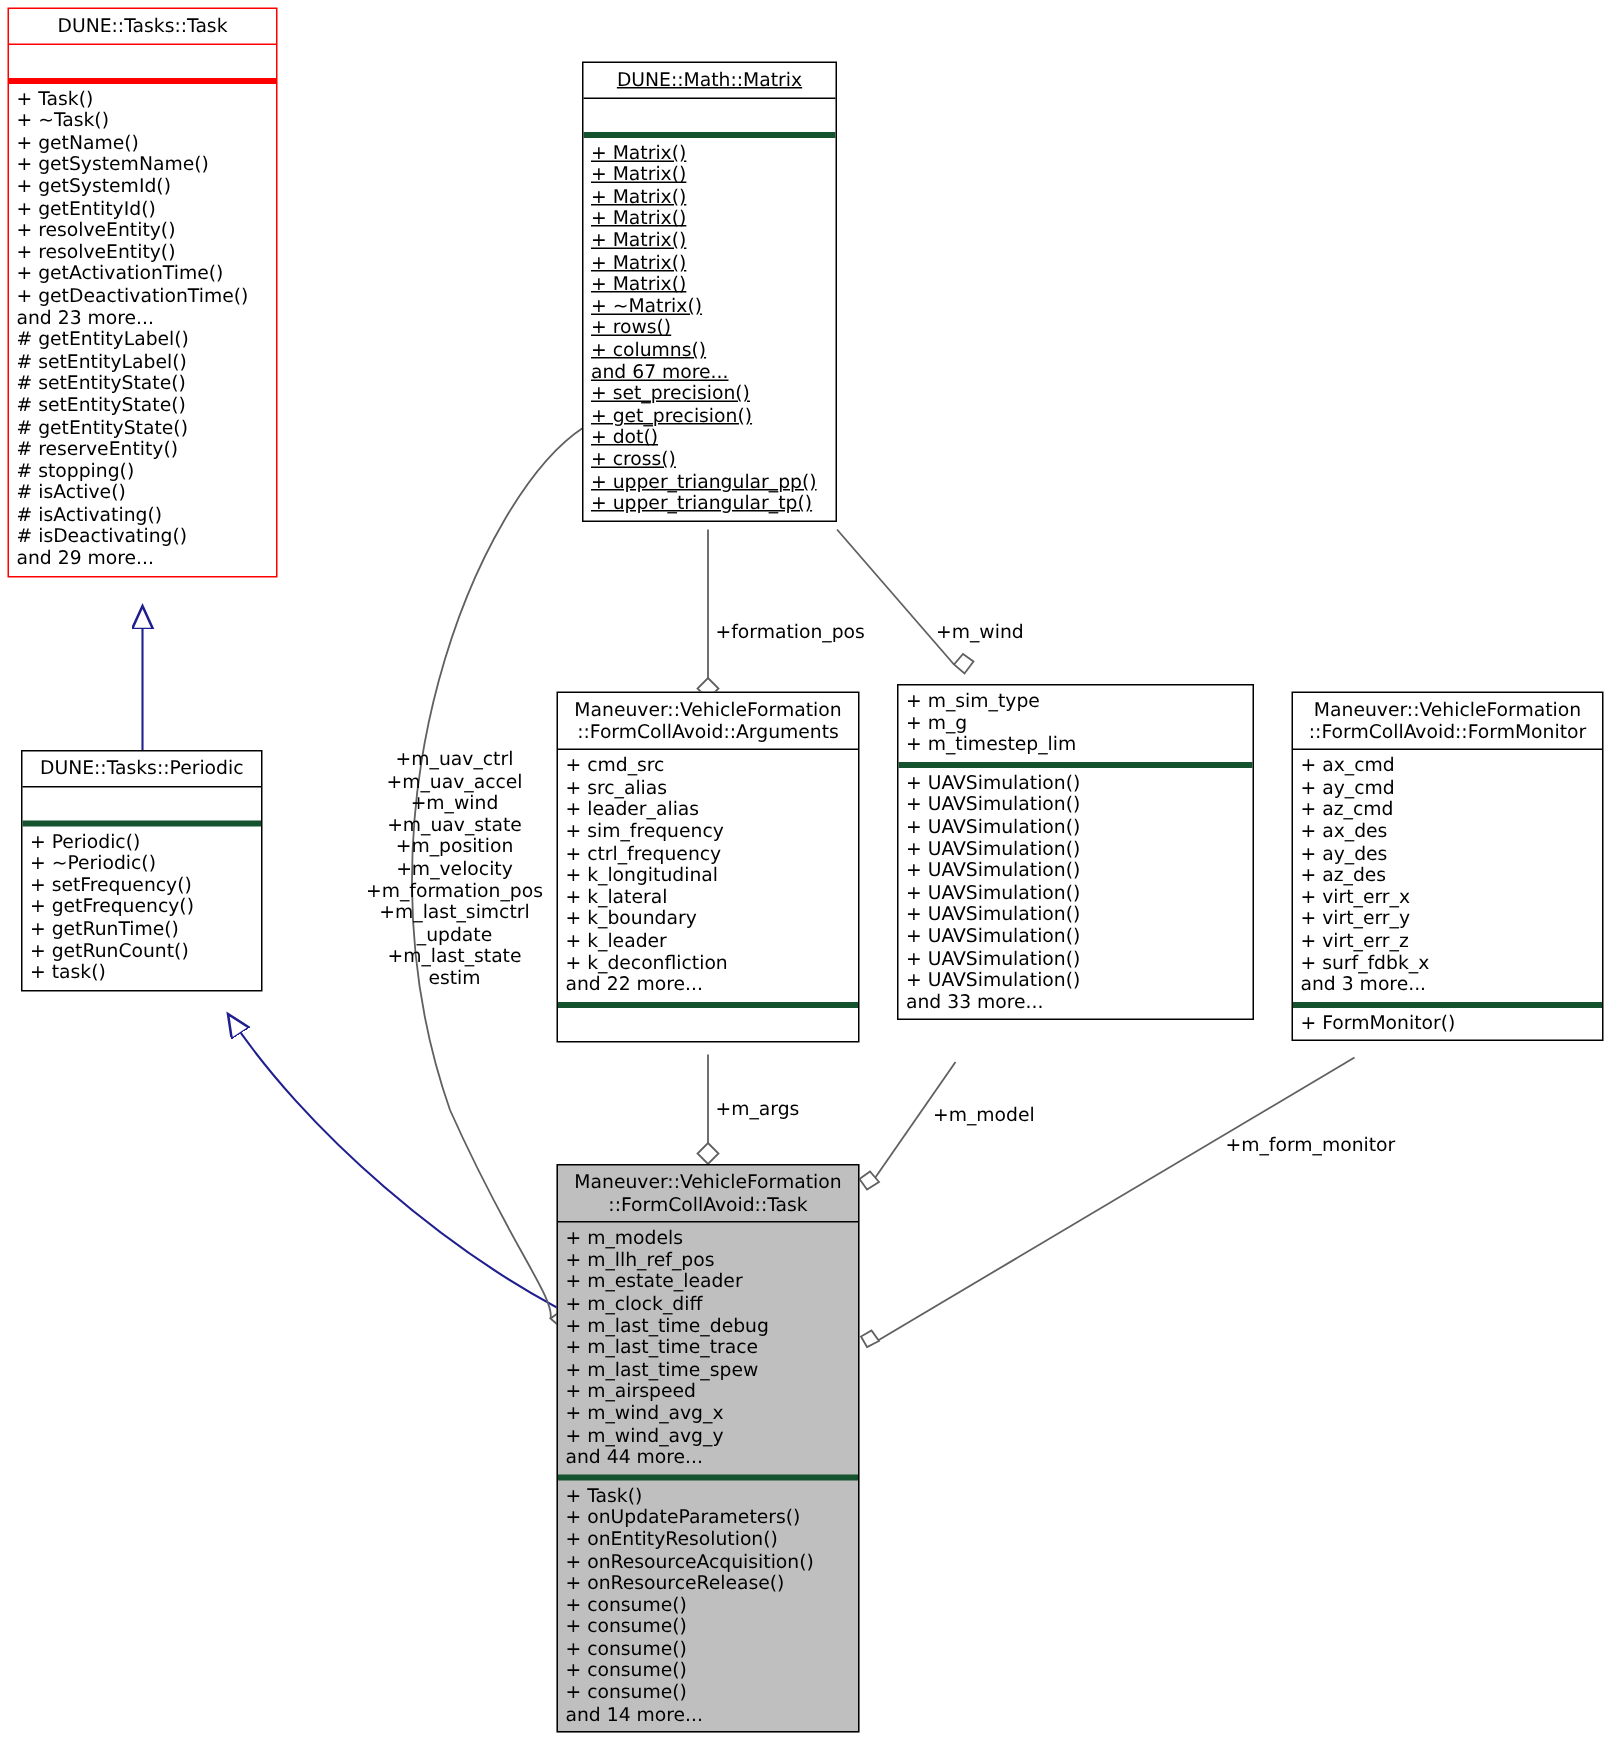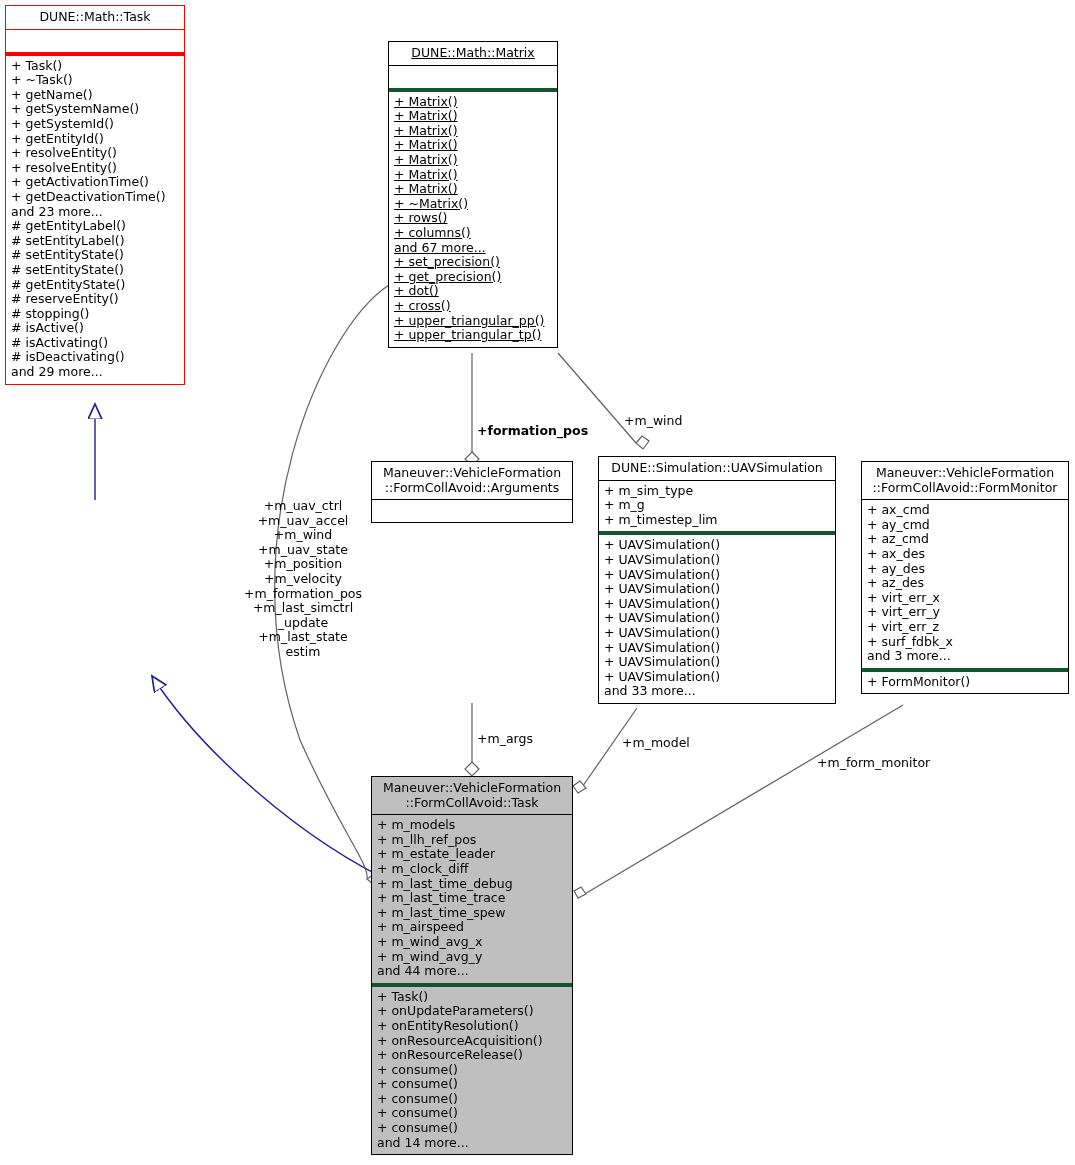--- a/index.html
+++ b/index.html
@@ -122,21 +122,21 @@
       <polygon points="578,793 573,786 580,781 586,788" fill="#ffffff" stroke="#606060" stroke-width="1.2"></polygon>
     </g>
 
     <g>
       <line x1="903" y1="705" x2="578" y2="898" stroke="#606060" stroke-width="1.2"></line>
       <polygon points="578,898 574,891 581,887 586,894" fill="#ffffff" stroke="#606060" stroke-width="1.2"></polygon>
     </g>
   </svg>
 
   <div class="uml-box red" style="left:5px; top:5px; width:180px;">
-    <div class="uml-title">DUNE::Math::Task</div>
+    <div class="uml-title">DUNE::Tasks::Task</div>
     <div class="uml-section empty"></div>
     <div class="uml-section">+ Task()
 + ~Task()
 + getName()
 + getSystemName()
 + getSystemId()
 + getEntityId()
 + resolveEntity()
 + resolveEntity()
 + getActivationTime()
@@ -148,20 +148,31 @@
 # setEntityState()
 # getEntityState()
 # reserveEntity()
 # stopping()
 # isActive()
 # isActivating()
 # isDeactivating()
 and 29 more...</div>
   </div>
 
+  <div class="uml-box" style="left:14px; top:500px; width:161px;">
+    <div class="uml-title">DUNE::Tasks::Periodic</div>
+    <div class="uml-section empty"></div>
+    <div class="uml-section">+ Periodic()
++ ~Periodic()
++ setFrequency()
++ getFrequency()
++ getRunTime()
++ getRunCount()
++ task()</div>
+  </div>
 
   <div class="uml-box" style="left:388px; top:41px; width:170px;text-decoration:underline;">
     <div class="uml-title">DUNE::Math::Matrix</div>
     <div class="uml-section empty"></div>
     <div class="uml-section">+ Matrix()
 + Matrix()
 + Matrix()
 + Matrix()
 + Matrix()
 + Matrix()
@@ -174,25 +185,35 @@
 + get_precision()
 + dot()
 + cross()
 + upper_triangular_pp()
 + upper_triangular_tp()</div>
   </div>
 
   <div class="uml-box" style="left:371px; top:461px; width:202px;">
     <div class="uml-title">Maneuver::VehicleFormation
 ::FormCollAvoid::Arguments</div>
+    <div class="uml-section">+ cmd_src
++ src_alias
++ leader_alias
++ sim_frequency
++ ctrl_frequency
++ k_longitudinal
++ k_lateral
++ k_boundary
++ k_leader
++ k_deconfliction
+and 22 more...</div>
     <div class="uml-section empty"></div>
   </div>
 
   <div class="uml-box" style="left:598px; top:456px; width:238px;">
-    <div class="uml-title">DUNE::Simulation::UAVSimulation</div>
     <div class="uml-section">+ m_sim_type
 + m_g
 + m_timestep_lim</div>
     <div class="uml-section">+ UAVSimulation()
 + UAVSimulation()
 + UAVSimulation()
 + UAVSimulation()
 + UAVSimulation()
 + UAVSimulation()
 + UAVSimulation()
@@ -251,21 +272,21 @@
 +m_wind
 +m_uav_state
 +m_position
 +m_velocity
 +m_formation_pos
 +m_last_simctrl
 _update
 +m_last_state
 estim</div>
 
-  <div class="edge-label" style="left:477px; top:424px;font-weight:bold;">+formation_pos</div>
+  <div class="edge-label" style="left:477px; top:414px;">+formation_pos</div>
 
   <div class="edge-label" style="left:624px; top:414px;">+m_wind</div>
 
   <div class="edge-label" style="left:477px; top:732px;">+m_args</div>
 
   <div class="edge-label" style="left:622px; top:736px;">+m_model</div>
 
   <div class="edge-label" style="left:817px; top:732px;margin-top:24px;">+m_form_monitor</div>
 
 </div>

